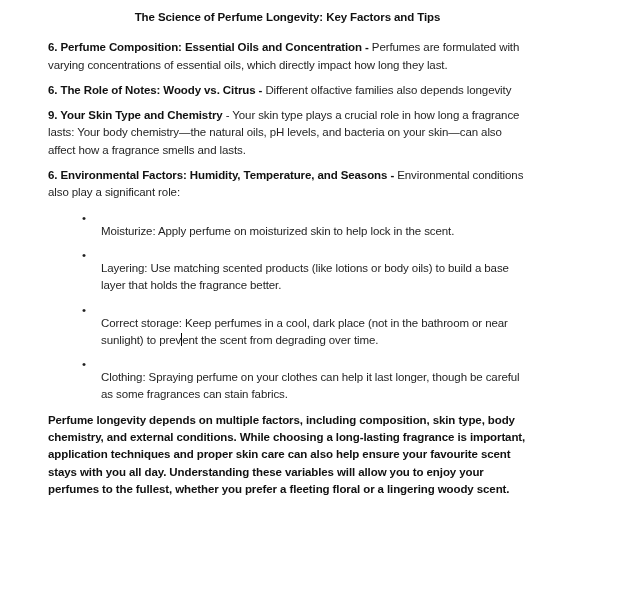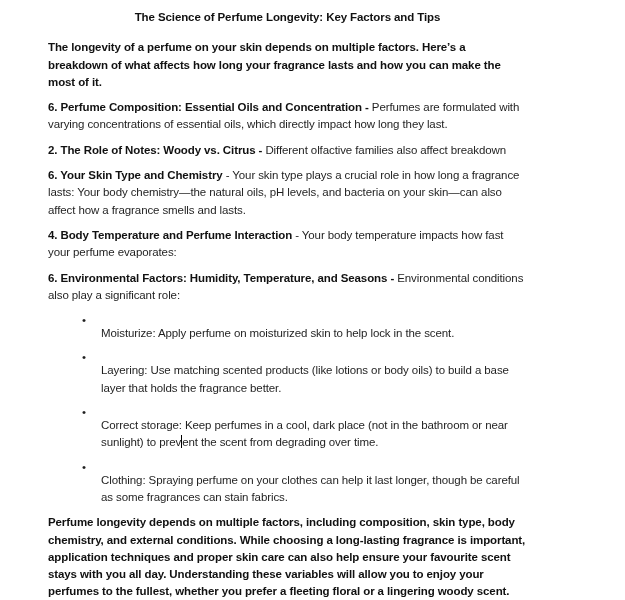--- a/index.html
+++ b/index.html
@@ -74,29 +74,27 @@
     vertical-align: -2px;
   }
 </style>
 </head>
 <body>
 
 <div class="page">
 
   <p class="para title">The Science of Perfume Longevity: Key Factors and Tips</p>
 
-  <p class="para bold-para">The longevity of a perfume on your skin depends on multiple factors. Here’s a breakdown of what affects how long your fragrance lasts and how you can make the most of it.</p>
 
   <p class="para"><strong>6. Perfume Composition: Essential Oils and Concentration -</strong><span> Perfumes are formulated with varying concentrations of essential oils, which directly impact how long they last.</span></p>
 
-  <p class="para"><strong>2. The Role of Notes: Woody vs. Citrus -</strong><span> Different olfactive families also affect breakdown</span></p>
+  <p class="para"><strong>6. The Role of Notes: Woody vs. Citrus -</strong><span> Different olfactive families also depends longevity</span></p>
 
-  <p class="para"><strong>6. Your Skin Type and Chemistry</strong><span> - Your skin type plays a crucial role in how long a fragrance lasts: Your body chemistry—the natural oils, pH levels, and bacteria on your skin—can also affect how a fragrance smells and lasts.</span></p>
+  <p class="para"><strong>9. Your Skin Type and Chemistry</strong><span> - Your skin type plays a crucial role in how long a fragrance lasts: Your body chemistry—the natural oils, pH levels, and bacteria on your skin—can also affect how a fragrance smells and lasts.</span></p>
 
-  <p class="para"><strong>4. Body Temperature and Perfume Interaction</strong><span> - Your body temperature impacts how fast your perfume evaporates:</span></p>
 
 
   <p class="para"><strong>6. Environmental Factors: Humidity, Temperature, and Seasons -</strong><span> Environmental conditions also play a significant role:</span></p>
 
 
   <ul class="tips">
     <li>
       <span class="marker">•</span>
       <span class="li-text">Moisturize: Apply perfume on moisturized skin to help lock in the scent.</span>
     </li>

